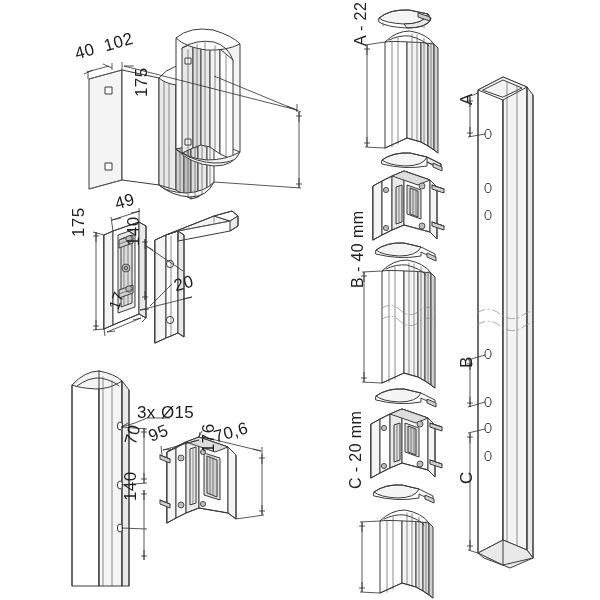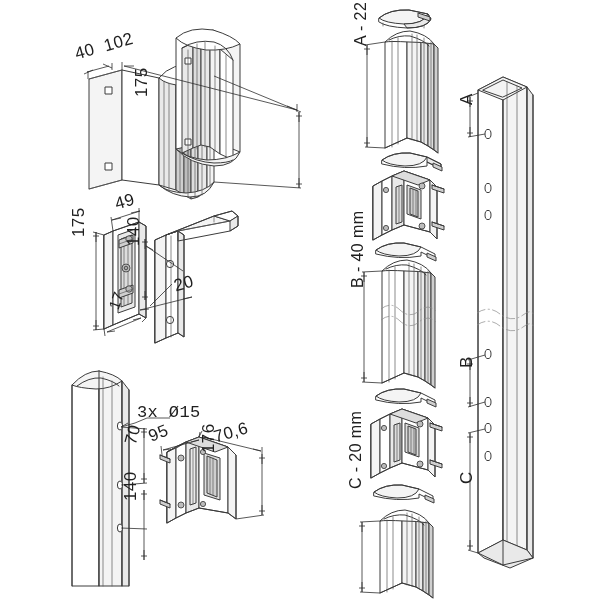--- a/index.html
+++ b/index.html
@@ -371,21 +371,21 @@
 <div class="lbl" style="left:73px;top:46px;transform:rotate(-16deg);transform-origin:left top;">40</div>
 <div class="lbl" style="left:102px;top:38px;transform:rotate(-16deg);transform-origin:left top;">102</div>
 <div class="lbl" style="left:133px;top:97px;transform:rotate(-90deg);transform-origin:left top;">175</div>
 
 <div class="lbl" style="left:113px;top:196px;transform:rotate(-16deg);transform-origin:left top;">49</div>
 <div class="lbl" style="left:70px;top:237px;transform:rotate(-90deg);transform-origin:left top;">175</div>
 <div class="lbl" style="left:125px;top:246px;transform:rotate(-90deg);transform-origin:left top;">140</div>
 <div class="lbl" style="left:172px;top:278px;transform:rotate(-16deg);transform-origin:left top;">20</div>
 <div class="lbl sm" style="left:106px;top:306px;transform:rotate(-70deg);transform-origin:left top;">17</div>
 
-<div class="lbl" style="left:137px;top:404px;font-family:Liberation Mono, monospace;">3x Ø15</div>
+<div class="lbl" style="left:137px;top:404px;">3x Ø15</div>
 <div class="lbl" style="left:146px;top:429px;transform:rotate(-22deg);transform-origin:left top;">95</div>
 <div class="lbl" style="left:212px;top:429px;transform:rotate(-16deg);transform-origin:left top;">70,6</div>
 <div class="lbl" style="left:122px;top:442px;transform:rotate(-75deg);transform-origin:left top;">70</div>
 <div class="lbl" style="left:200px;top:453px;transform:rotate(-90deg);transform-origin:left top;">176</div>
 <div class="lbl" style="left:122px;top:501px;transform:rotate(-90deg);transform-origin:left top;">140</div>
 
 <div class="lbl md" style="left:353px;top:46px;transform:rotate(-90deg);transform-origin:left top;">A - 22 mm</div>
 <div class="lbl md" style="left:350px;top:288px;transform:rotate(-90deg);transform-origin:left top;">B - 40 mm</div>
 <div class="lbl md" style="left:348px;top:489px;transform:rotate(-90deg);transform-origin:left top;">C - 20 mm</div>
 

